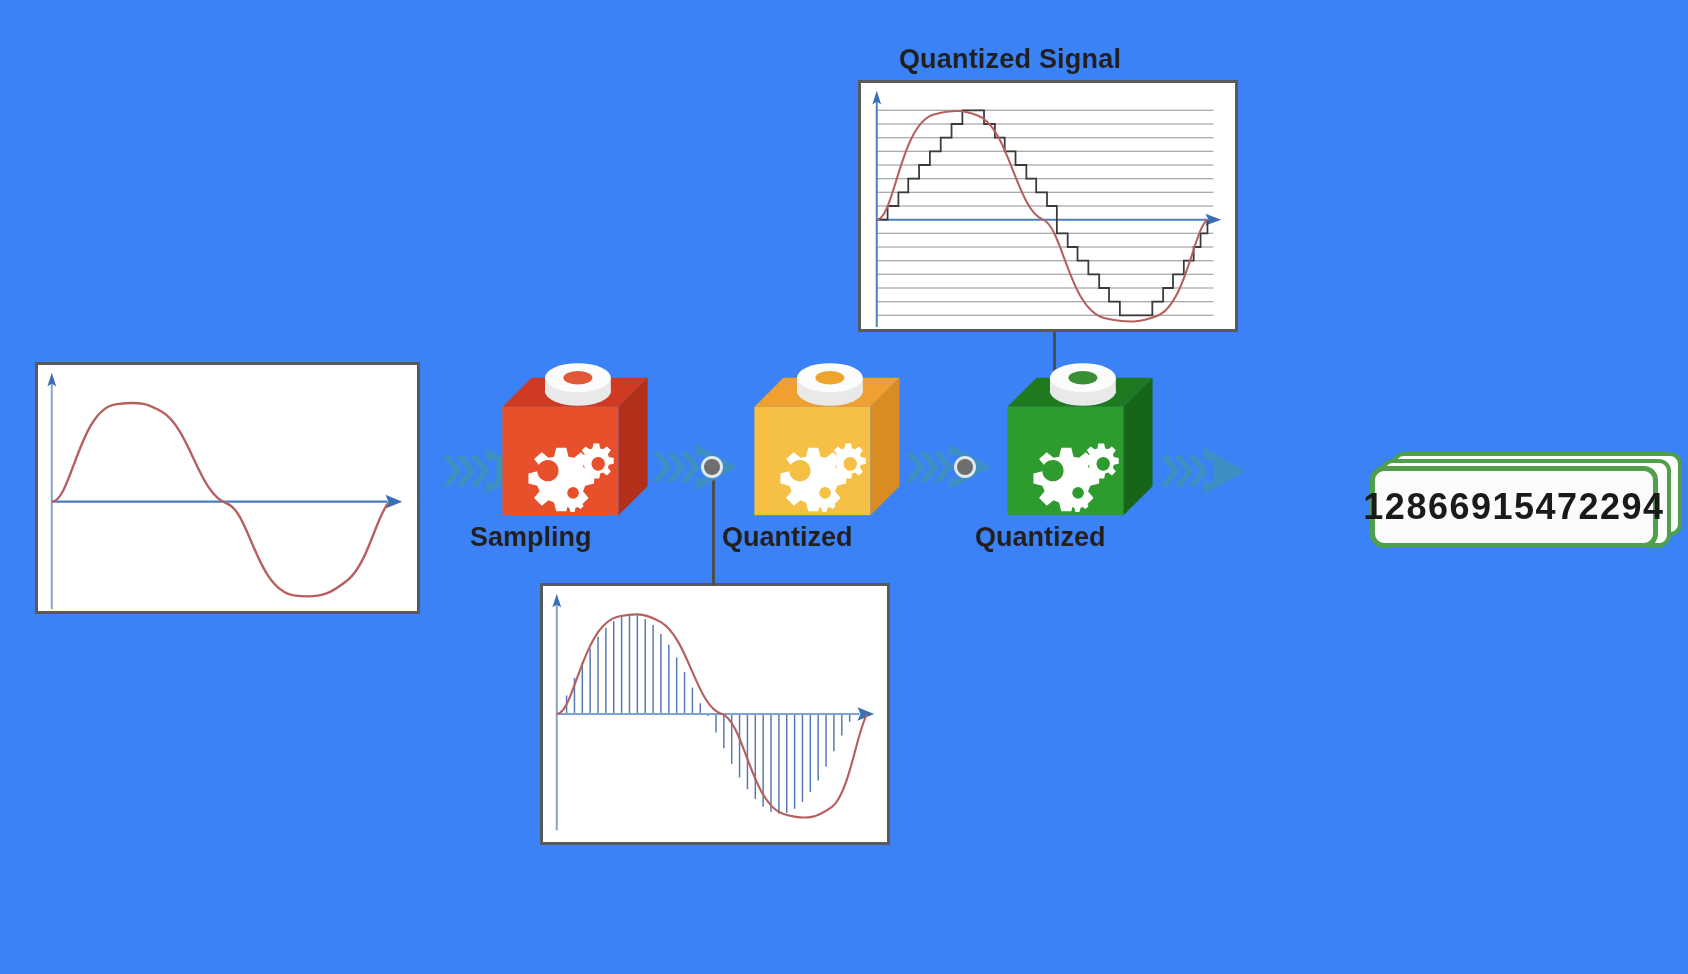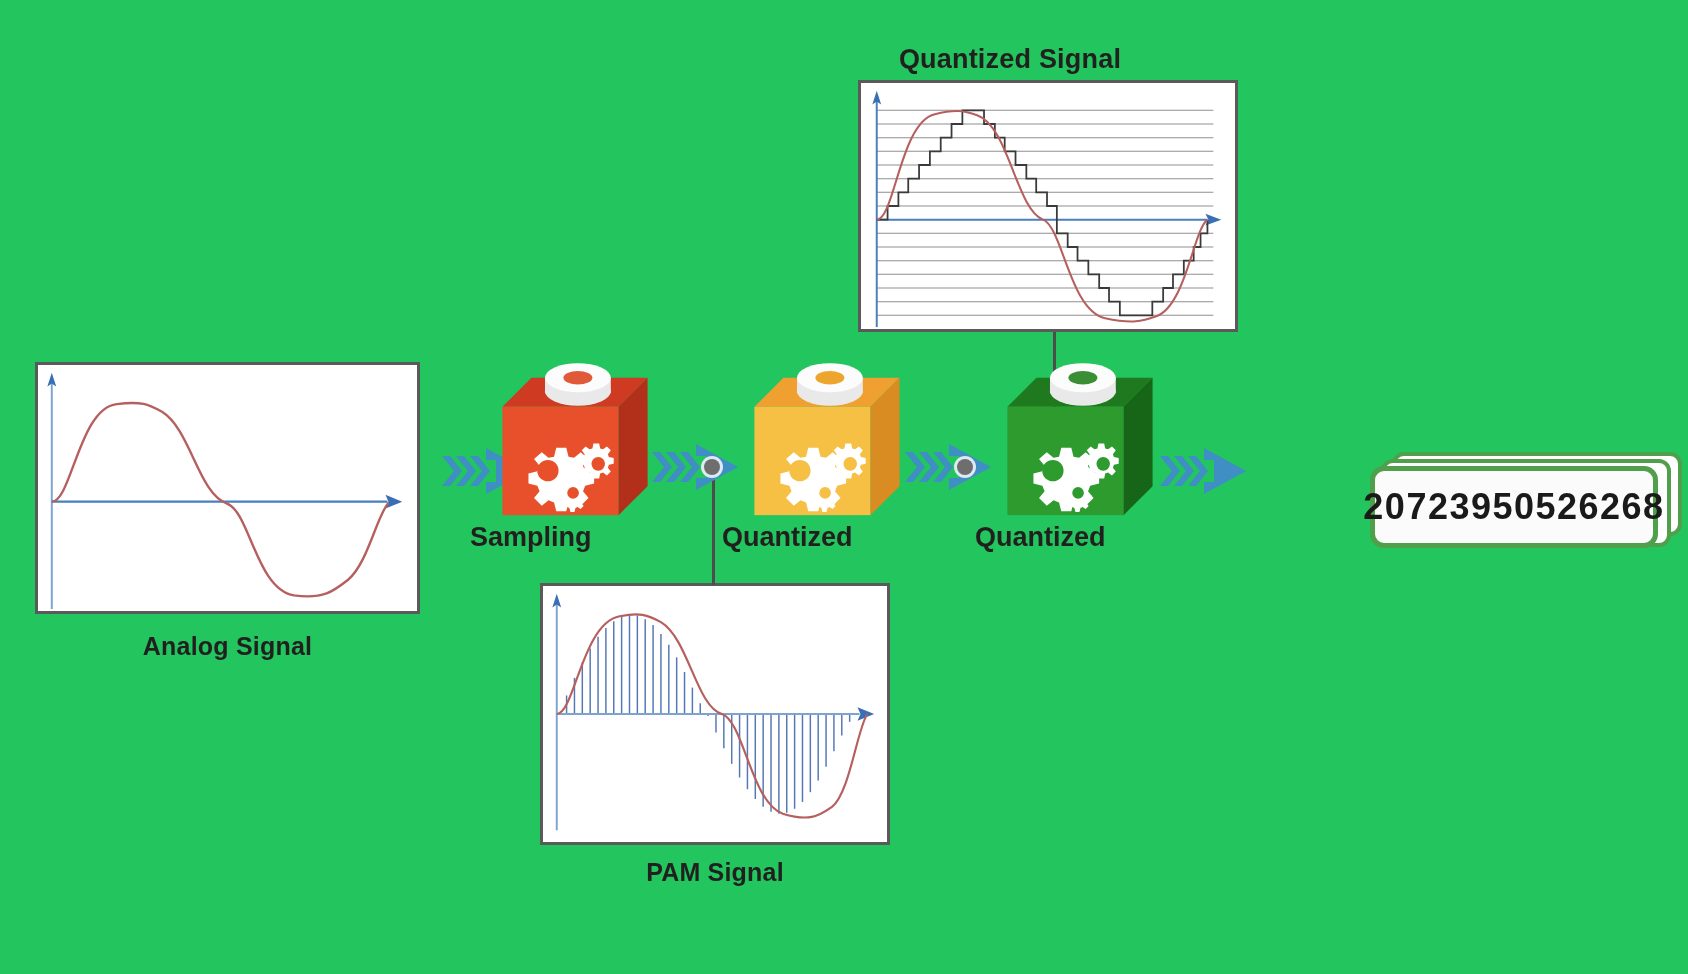--- a/index.html
+++ b/index.html
@@ -7,21 +7,21 @@
     padding: 0;
     background: #ffffff;
   }
   body {
     font-family: "Liberation Sans", sans-serif;
   }
   #stage {
     position: relative;
     width: 1688px;
     height: 974px;
-    background: #22c55e;
+    background: #3b82f6;
     overflow: hidden;
   }
 
   
   .chart-panel {
     position: absolute;
     background: #ffffff;
     border: 3px solid #5a5a5a;
     box-sizing: border-box;
   }
@@ -152,21 +152,20 @@
     <svg class="chart-svg" viewBox="0 0 385 252" preserveAspectRatio="none">
       <line x1="14" y1="18" x2="14" y2="250" stroke="#7fa3cf" stroke-width="2"></line>
       <polygon points="14,8 9.5,22 14,19 18.5,22" fill="#3a6fb5"></polygon>
       <line x1="14" y1="140" x2="355" y2="140" stroke="#4a7fbd" stroke-width="2.2"></line>
       <polygon points="370,140 353,133 356,140 353,147" fill="#3a6fb5"></polygon>
       <path fill="none" stroke="#b5605e" stroke-width="2.4" d="M14,140 C 34,140 42,44 80,40 C 105,37 112,40 126,48
            C 155,66 163,132 192,142 C 215,150 222,230 260,236
            C 290,240 300,232 315,220 C 335,203 344,155 356,141"></path>
     </svg>
   </div>
-  <div class="chart-caption" style="left:35px; top:632px; width:385px; font-size:25px;">Analog Signal</div>
 
   <div class="chart-panel" style="left:540px; top:583px; width:350px; height:262px;">
     <svg class="chart-svg" viewBox="0 0 350 262" preserveAspectRatio="none">
 
       <g stroke="#5578b5" stroke-width="1.5">
         <line x1="16" y1="131" x2="16" y2="130"></line>
         <line x1="24" y1="131" x2="24" y2="112"></line>
         <line x1="32" y1="131" x2="32" y2="94"></line>
         <line x1="40" y1="131" x2="40" y2="78"></line>
         <line x1="48" y1="131" x2="48" y2="64"></line>
@@ -208,21 +207,20 @@
       <line x1="14" y1="18" x2="14" y2="250" stroke="#7fa3cf" stroke-width="2"></line>
       <polygon points="14,8 9.5,22 14,19 18.5,22" fill="#3a6fb5"></polygon>
       <line x1="14" y1="131" x2="322" y2="131" stroke="#7fa3cf" stroke-width="2"></line>
       <polygon points="337,131 320,124 323,131 320,138" fill="#3a6fb5"></polygon>
 
       <path fill="none" stroke="#b5605e" stroke-width="2.2" d="M14,131 C 32,131 40,38 78,31 C 98,27 106,29 120,37
            C 148,54 156,123 182,131 C 204,138 212,222 244,233
            C 270,241 280,236 294,226 C 312,212 320,145 330,131"></path>
     </svg>
   </div>
-  <div class="chart-caption" style="left:540px; top:858px; width:350px; font-size:25px;">PAM Signal</div>
 
   <div class="connector" style="left:712px; top:467px; height:118px;"></div>
 
   <div class="arrow" style="left:440px; top:440px;">
     <svg viewBox="0 0 96 62">
       <g fill="#3f8fc4">
         <polygon points="2,16 10,16 22,31 10,46 2,46 14,31"></polygon>
         <polygon points="16,16 24,16 36,31 24,46 16,46 28,31"></polygon>
         <polygon points="30,16 38,16 50,31 38,46 30,46 42,31"></polygon>
         <polygon points="46,8 88,31 46,54 46,42 56,42 56,20 46,20"></polygon>
@@ -332,17 +330,17 @@
         <polygon points="30,16 38,16 50,31 38,46 30,46 42,31"></polygon>
         <polygon points="46,8 88,31 46,54 46,42 56,42 56,20 46,20"></polygon>
       </g>
     </svg>
   </div>
 
   <div class="binary-stack" style="left:1370px; top:452px; width:312px; height:110px;">
     <div class="binary-shadow-card" style="left:22px; top:0px; width:290px; height:84px;"></div>
     <div class="binary-shadow-card" style="left:11px; top:7px; width:290px; height:88px;"></div>
     <div class="binary-card" style="left:0px; top:14px; width:288px; height:82px;">
-      <span class="binary-text">20723950526268</span>
+      <span class="binary-text">12866915472294</span>
     </div>
   </div>
 
 </div>
 
 </body></html>

